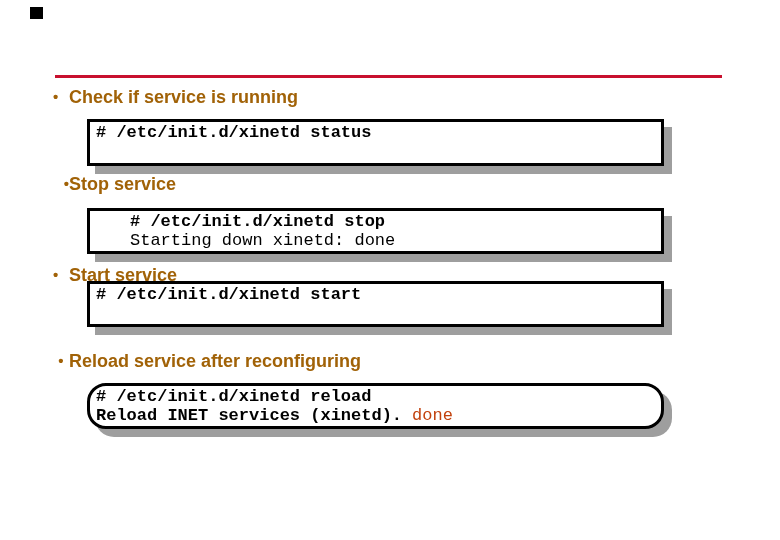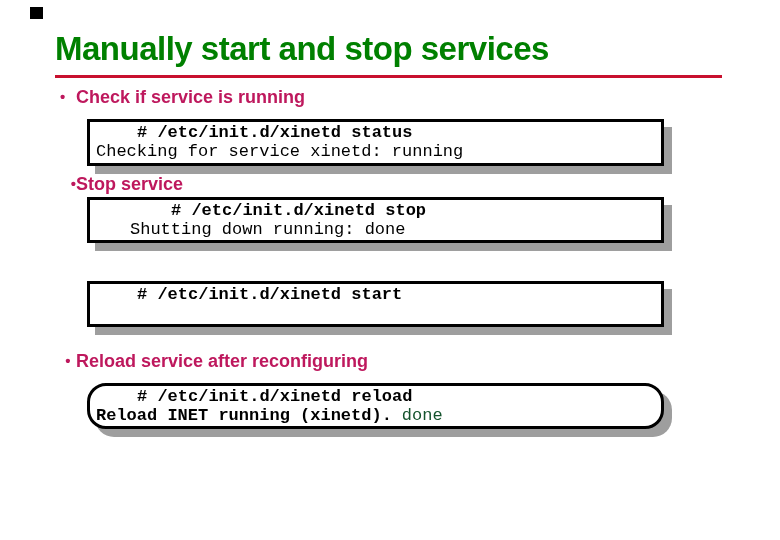--- a/index.html
+++ b/index.html
@@ -19,82 +19,83 @@
     font-size: 33px; font-weight: bold; line-height: 1;
     color: #008000; letter-spacing: -0.5px; white-space: nowrap;
   }
 
   .title-rule {
     position: absolute; left: 55px; top: 75px; width: 667px; height: 3px;
     background: #C8102E;
   }
 
   .bullet-row {
-    position: absolute; left: 60px; white-space: nowrap;
-    font-size: 18px; font-weight: bold; color: #be185d; line-height: 21px;
+    position: absolute; left: 53px; white-space: nowrap;
+    font-size: 18px; font-weight: bold; color: #a16207; line-height: 21px;
   }
   .bullet-row .dot {
     display: inline-block; width: 16px; font-size: 15px; vertical-align: 1px;
   }
   .bullet-row.s1 { top: 86px; }
   .bullet-row.s2 { top: 173px; text-align: right; }
   .bullet-row.s3 { top: 264px; }
   .bullet-row.s4 { top: 350px; text-align: center; }
 
   .code-box {
     position: absolute; left: 87px; width: 577px; height: 46px;
     box-sizing: border-box;
     border: 3px solid #000000; background: #ffffff;
     box-shadow: 8px 8px 0 #9E9E9E;
     padding: 1px 6px 0 6px;
     font-family: "Liberation Mono", monospace;
     font-size: 17px; line-height: 19px; color: #000000;
     white-space: nowrap; overflow: hidden;
   }
   .code-box.b1 { top: 119px; height: 47px; }
-  .code-box.b2 { top: 197px; padding-left: 40px; }
+  .code-box.b2 { top: 208px; padding-left: 40px; }
   .code-box.b3 { top: 281px; }
   .code-box.b4 { top: 383px; border-radius: 19px; }
 
-  .cmd-line { font-weight: bold; margin-left: 41px; }
+  .cmd-line { font-weight: bold; }
   .out-line { font-weight: normal; }
   .code-box.b4 .out-line { font-weight: bold; }
-  .status-done { font-weight: normal; color: #14532d; margin-left: 10px; margin-top: 6px; }
+  .status-done { font-weight: normal; color: #c2410c; margin-left: 10px; margin-top: 6px; }
 </style>
 </head>
 <body>
 
 <div class="slide">
 
   <div class="black-marker"></div>
 
-  <h1 class="page-title">Manually start and stop services</h1>
   <div class="title-rule"></div>
 
   <div class="bullet-row s1">
     <span class="dot">•</span><span>Check if service is running</span>
   </div>
   <div class="code-box b1">
     <div class="cmd-line"># /etc/init.d/xinetd status</div>
-    <div class="out-line"><span>Checking for service xinetd: running</span></div>
   </div>
 
   <div class="bullet-row s2">
     <span class="dot">•</span><span>Stop service</span>
   </div>
   <div class="code-box b2">
     <div class="cmd-line"># /etc/init.d/xinetd stop</div>
-    <div class="out-line"><span>Shutting down running: done</span></div>
+    <div class="out-line"><span>Starting down xinetd: done</span></div>
   </div>
 
+  <div class="bullet-row s3">
+    <span class="dot">•</span><span>Start service</span>
+  </div>
   <div class="code-box b3">
     <div class="cmd-line"># /etc/init.d/xinetd start</div>
   </div>
 
   <div class="bullet-row s4">
     <span class="dot">•</span><span>Reload service after reconfiguring</span>
   </div>
   <div class="code-box b4">
     <div class="cmd-line"># /etc/init.d/xinetd reload</div>
-    <div class="out-line"><span>Reload INET running (xinetd).</span><span class="status-done">done</span></div>
+    <div class="out-line"><span>Reload INET services (xinetd).</span><span class="status-done">done</span></div>
   </div>
 
 </div>
 
 </body></html>

